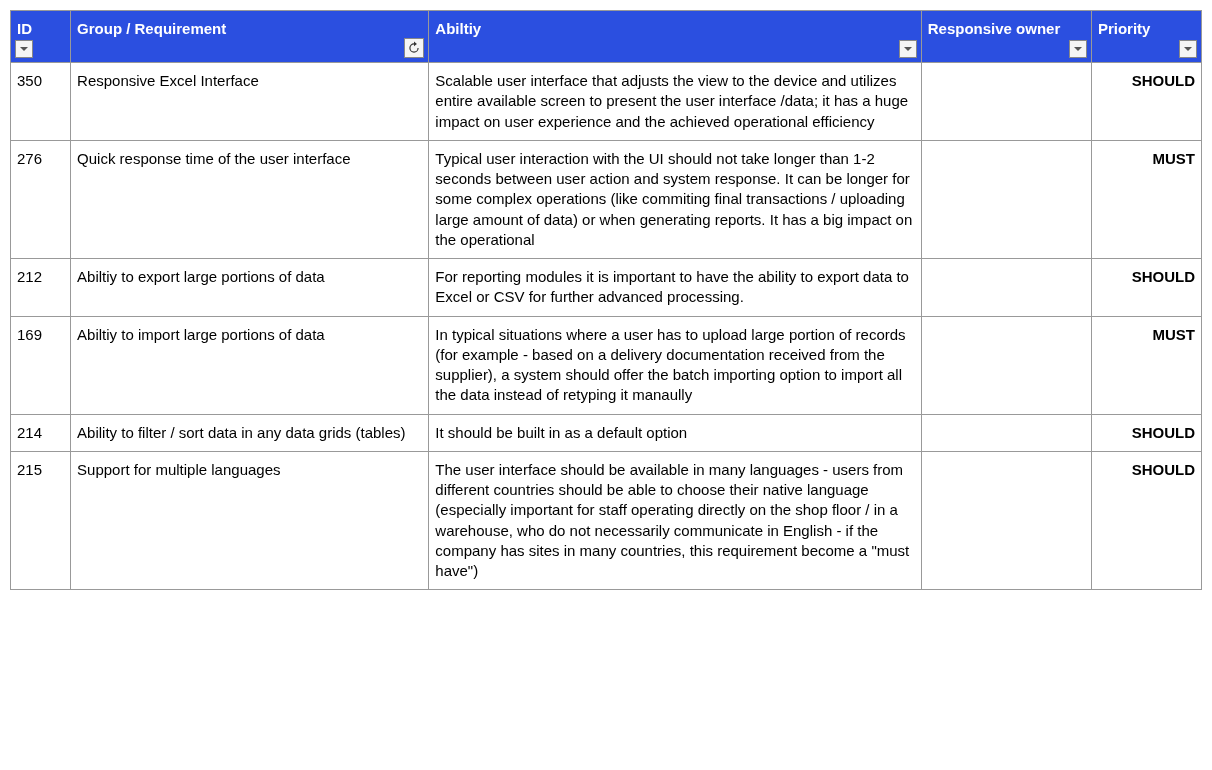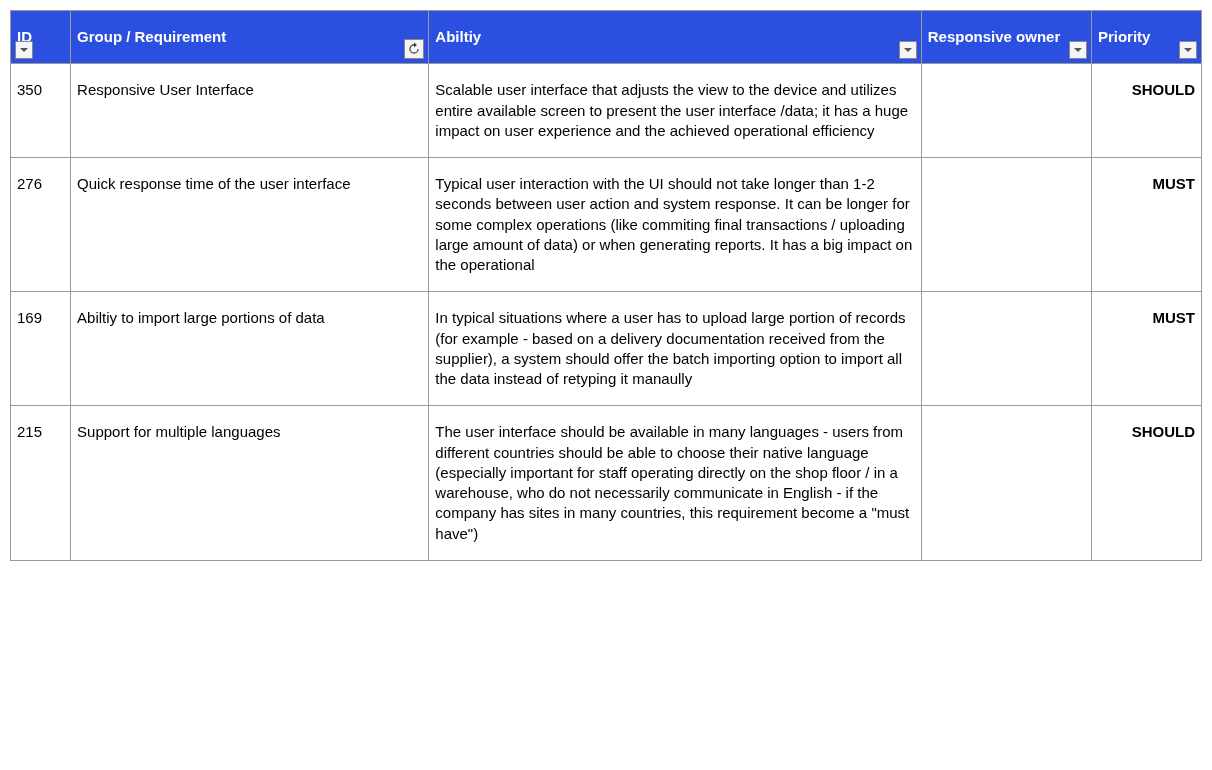--- a/index.html
+++ b/index.html
@@ -12,21 +12,21 @@
       color: #000;
     }
     table {
       border-collapse: collapse;
       width: 100%;
       table-layout: fixed;
       border: 1.5px solid #000;
     }
     th, td {
       border: 1px solid #999;
-      padding: 16px 6px;
+      padding: 8px 6px;
       text-align: left;
       vertical-align: top;
       line-height: 1.35;
     }
     th {
       background: #2b4fe0;
       color: #fff;
       font-weight: bold;
       position: relative;
       height: 52px;
@@ -120,38 +120,52 @@
           <svg viewBox="0 0 10 10">
               <path d="M1 3 L5 7 L9 3 Z" fill="#555"></path>
             </svg>
         </span>
       </th>
     </tr>
   </thead>
   <tbody id="tbody">
   <tr>
         <td>350</td>
-        <td>Responsive User Interface</td>
+        <td>Responsive Excel Interface</td>
         <td>Scalable user interface that adjusts the view to the device and utilizes entire available screen to present the user interface /data; it has a huge impact on user experience and the achieved operational efficiency</td>
         <td></td>
         <td class="prio">SHOULD</td>
       </tr>
       <tr>
         <td>276</td>
         <td>Quick response time of the user interface</td>
         <td>Typical user interaction with the UI should not take longer than 1-2 seconds between user action and system response. It can be longer for some complex operations (like commiting final transactions / uploading large amount of data) or when generating reports. It has a big impact on the operational</td>
         <td></td>
         <td class="prio">MUST</td>
       </tr>
       <tr>
+        <td>212</td>
+        <td>Abiltiy to export large portions of data</td>
+        <td>For reporting modules it is important to have the ability to export data to Excel or CSV for further advanced processing.</td>
+        <td></td>
+        <td class="prio">SHOULD</td>
+      </tr>
+      <tr>
         <td>169</td>
         <td>Abiltiy to import large portions of data</td>
         <td>In typical situations where a user has to upload large portion of records (for example - based on a delivery documentation received from the supplier), a system should offer the batch importing option to import all the data instead of retyping it manaully</td>
         <td></td>
         <td class="prio">MUST</td>
+      </tr>
+      <tr>
+        <td>214</td>
+        <td>Ability to filter / sort data in any data grids (tables)</td>
+        <td>It should be built in as a default option</td>
+        <td></td>
+        <td class="prio">SHOULD</td>
       </tr>
       <tr>
         <td>215</td>
         <td>Support for multiple languages</td>
         <td>The user interface should be available in many languages - users from different countries should be able to choose their native language (especially important for staff operating directly on the shop floor / in a warehouse, who do not necessarily communicate in English - if the company has sites in many countries, this requirement become a "must have")</td>
         <td></td>
         <td class="prio">SHOULD</td>
       </tr>
     </tbody>
 </table>

